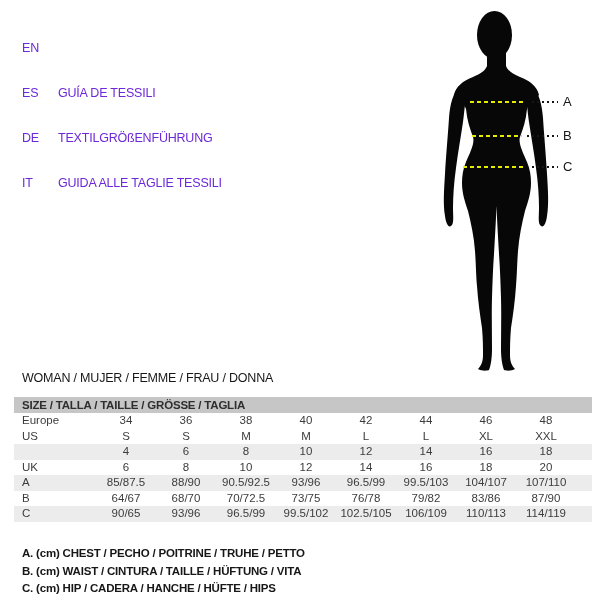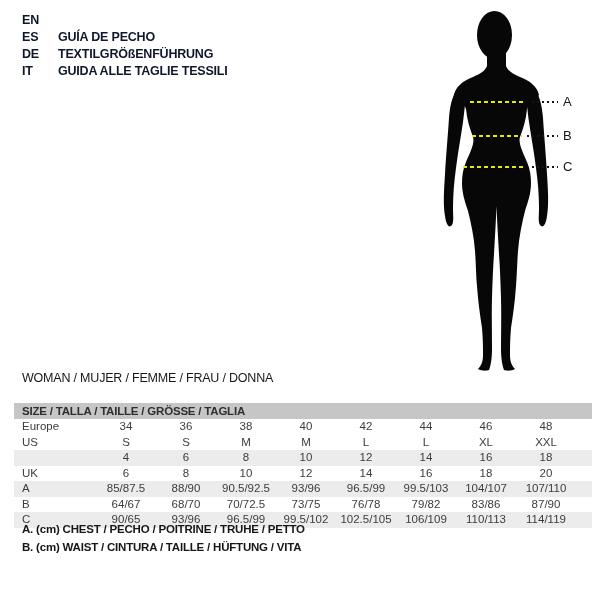--- a/index.html
+++ b/index.html
@@ -3,60 +3,60 @@
 <meta charset="utf-8">
 <style>
   html,body{margin:0;padding:0;}
   body{
     width:600px;height:600px;position:relative;background:#ffffff;
     font-family:"Liberation Sans","DejaVu Sans",sans-serif;
     color:#1a1a1a;overflow:hidden;
   }
   
   .lang-block{position:absolute;left:22px;top:12px;}
-  .lang-row{display:flex;font-size:12.5px;font-weight:bold;line-height:17px;letter-spacing:-0.2px;color:#0f172a;}
+  .lang-row{display:flex;font-size:12.5px;font-weight:normal;line-height:17px;letter-spacing:-0.2px;color:#6d28d9;margin-top:28px;}
   .lang-code{width:36px;flex:0 0 36px;}
   
   .figure{position:absolute;left:437px;top:10px;width:120px;height:362px;}
   .figure svg{display:block;width:120px;height:362px;}
   
   .measure{position:absolute;height:14px;}
   .dash,.dots{position:absolute;top:6px;height:2px;}
   .dash{background:repeating-linear-gradient(90deg,#e3ec00 0 4px,transparent 4px 7px);}
   .dots{background:repeating-linear-gradient(90deg,#151515 0 2px,transparent 2px 5px);}
   .mlabel{position:absolute;top:-1px;font-size:13px;color:#161616;line-height:15px;}
   .m-a{top:95px;}  .m-a .dash{left:470px;width:54px;} .m-a .dots{left:532px;width:26px;} 
   .m-b{top:129px;} .m-b .dash{left:472px;width:50px;} .m-b .dots{left:527px;width:31px;}
   .m-c{top:160px;} .m-c .dash{left:463px;width:63px;} .m-c .dots{left:532px;width:26px;}
   .mlabel{left:563px;}
   
   .section-title{position:absolute;left:22px;top:371px;font-size:12.5px;font-weight:normal;letter-spacing:-0.2px;color:#171717;}
   
-  .size-table{position:absolute;left:14px;top:397px;width:578px;font-size:11.5px;color:#3c3c3c;margin-top:6px;}
+  .size-table{position:absolute;left:14px;top:397px;width:578px;font-size:11.5px;color:#3c3c3c;}
   .thead{height:16px;line-height:16px;background:#c6c6c6;color:#2e2e2e;font-weight:bold;padding-left:8px;letter-spacing:-0.2px;}
   .trow{display:flex;height:15.5px;line-height:15.5px;}
   .trow.shaded{background:#ececec;}
   .tlabel{flex:0 0 82px;padding-left:8px;box-sizing:border-box;}
   .tcell{flex:0 0 60px;text-align:center;}
   
-  .legend{position:absolute;left:22px;top:521px;}
+  .legend{position:absolute;left:22px;top:545px;}
   .legend-line{font-size:11.5px;font-weight:bold;line-height:17.5px;letter-spacing:-0.2px;color:#171717;}
 </style>
 </head>
 <body>
 
 <div>
 
   <div class="lang-block">
     <div class="lang-row">
       <span class="lang-code">EN</span>
     </div>
     <div class="lang-row">
       <span class="lang-code">ES</span>
-      <span class="lang-label">GUÍA DE PECHO</span>
+      <span class="lang-label">GUÍA DE TESSILI</span>
     </div>
     <div class="lang-row">
       <span class="lang-code">DE</span>
       <span class="lang-label">TEXTILGRÖßENFÜHRUNG</span>
     </div>
     <div class="lang-row">
       <span class="lang-code">IT</span>
       <span class="lang-label">GUIDA ALLE TAGLIE TESSILI</span>
     </div>
   </div>
@@ -223,15 +223,16 @@
           <div class="tcell">106/109</div>
           <div class="tcell">110/113</div>
           <div class="tcell">114/119</div>
         </div>
       </div>
   </div>
 
   <div class="legend">
     <div class="legend-line">A. (cm) CHEST / PECHO / POITRINE / TRUHE / PETTO</div>
     <div class="legend-line">B. (cm) WAIST / CINTURA / TAILLE / HÜFTUNG / VITA</div>
+    <div class="legend-line">C. (cm) HIP / CADERA / HANCHE / HÜFTE / HIPS</div>
   </div>
 
 </div>
 
 </body></html>

